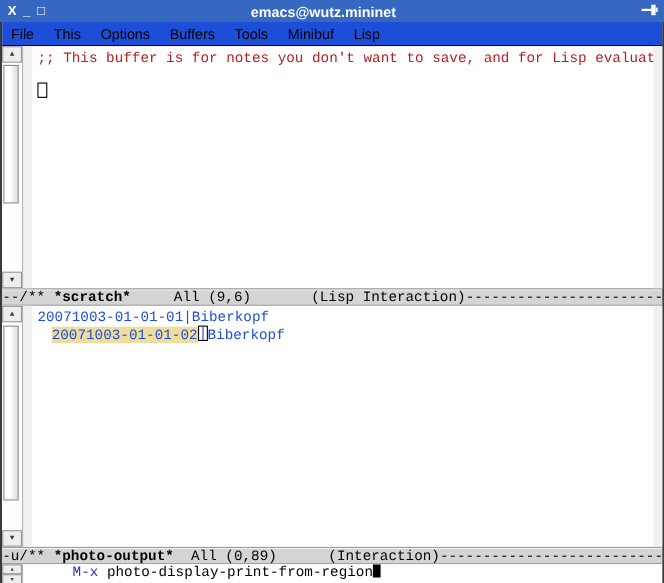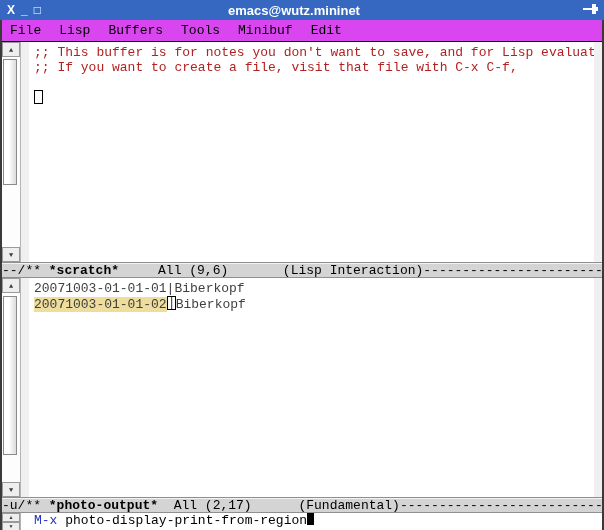--- a/index.html
+++ b/index.html
@@ -10,55 +10,55 @@
             position:relative;color:#fff;}
   .tb-left{display:flex;align-items:center;gap:6px;padding-left:7px;z-index:2;}
   .tb-btn{font-family:"Liberation Sans",sans-serif;font-weight:bold;font-size:12px;
           line-height:20px;color:#fff;cursor:default;}
   .tb-title{position:absolute;left:0;right:16px;text-align:center;
             font-family:"Liberation Sans",sans-serif;font-weight:bold;font-size:13px;}
   .tb-right{margin-left:auto;padding-right:6px;z-index:2;display:flex;align-items:center;}
   
   .content{width:600px;border-left:2px solid #3a3a3a;border-right:2px solid #3a3a3a;}
   
-  .menubar{height:21px;background:#d946ef;border-bottom:1px solid #000;
+  .menubar{height:21px;background:#1d4ed8;border-bottom:1px solid #000;
            display:flex;align-items:center;
-           font-family:Liberation Mono, monospace;font-size:13px;color:#000;}
+           font-family:Liberation Sans, sans-serif;font-size:13px;color:#000;}
   .menu-item{padding:0 9px;line-height:21px;}
   .menu-item:first-child{padding-left:8px;}
   
   .win{display:flex;background:#fff;position:relative;}
   .win1{height:220px;}
   .win2{height:219px;}
   .sb{width:19px;background:#fdfdfd;border-right:1px solid #b4b4b4;
       position:relative;box-sizing:border-box;flex:0 0 19px;}
   .sb-btn{height:15px;border:1px solid #9a9a9a;background:#eeeeee;
           display:flex;align-items:center;justify-content:center;
           font-size:7px;color:#3a3a3a;box-sizing:border-box;}
   .sb-down{position:absolute;bottom:0;left:0;right:0;}
   .thumb{position:absolute;left:1px;width:14px;border:1px solid #8a8a8a;
          background:linear-gradient(to right,#ffffff 40%,#dcdcdc);box-sizing:border-box;}
   .t1{top:17px;height:126px;}
   .t2{top:18px;height:159px;}
   .fringe{width:8px;background:#f0f0f0;flex:0 0 8px;}
   .textarea{flex:1;padding:3px 0 0 5px;overflow:hidden;}
-  .ln{white-space:pre;height:15px;line-height:15px;font-size:13px;color:#404040;}
+  .ln{white-space:pre;height:15px;line-height:15px;font-size:13px;color:#1d4ed8;}
   .comment{color:#b22222;}
-  .hl{background:#eedd9c;}
+  .hl{background:#eedd9c;margin-left:13px;}
   .hollow-cursor{display:inline-block;box-sizing:border-box;width:9px;height:14px;
                  border:1px solid #000;vertical-align:-2px;text-align:center;
                  line-height:12px;overflow:hidden;}
   
   .modeline{height:16px;background:#d4d4d4;color:#000;font-size:13px;line-height:15px;
             white-space:pre;overflow:hidden;
             border-top:1px solid #8f8f8f;box-sizing:border-box;
             box-shadow:inset 0 1px 0 #f2f2f2, inset 0 -1px 0 #8f8f8f;}
   .modeline .b{font-weight:bold;margin-top:31px;}
   
-  .mini{height:18px;display:flex;background:#fff;}
+  .mini{height:18px;display:flex;background:#fff;gap:32px;}
   .mini-sb{width:19px;flex:0 0 19px;border-right:1px solid #b4b4b4;box-sizing:border-box;
            display:flex;flex-direction:column;}
   .mini-btn{flex:1;border:1px solid #9a9a9a;background:#eeeeee;font-size:5px;color:#3a3a3a;
             display:flex;align-items:center;justify-content:center;box-sizing:border-box;}
   .mini-text{flex:1;font-size:13px;line-height:13px;white-space:pre;padding-left:13px;overflow:hidden;}
   .prompt{color:#2233bb;}
   .block-cursor{display:inline-block;width:7px;height:12px;background:#000;vertical-align:-1px;}
   
   .bottom-strip{height:4px;background:#2f5bb7;border-top:1px solid #5b82d4;box-sizing:content-box;}
 </style>
@@ -82,37 +82,37 @@
             <rect x="13" y="3" width="2" height="4" fill="#fff"></rect>
           </svg>
       </span>
     </div>
   </div>
 
   <div class="content">
 
     <div class="menubar">
       <span class="menu-item">File</span>
-      <span class="menu-item">Lisp</span>
+      <span class="menu-item">This</span>
+      <span class="menu-item">Options</span>
       <span class="menu-item">Buffers</span>
       <span class="menu-item">Tools</span>
       <span class="menu-item">Minibuf</span>
-      <span class="menu-item">Edit</span>
+      <span class="menu-item">Lisp</span>
     </div>
 
     <div class="win win1">
       <div class="sb">
         <div class="sb-btn">▲</div>
         <div class="thumb t1"></div>
         <div class="sb-btn sb-down">▼</div>
       </div>
       <div class="fringe"></div>
       <div class="textarea">
         <div class="ln comment">;; This buffer is for notes you don't want to save, and for Lisp evaluation.</div>
-        <div class="ln comment">;; If you want to create a file, visit that file with C-x C-f,</div>
         <div class="ln"></div>
         <div class="ln"><span class="hollow-cursor"></span></div>
       </div>
       <div class="fringe"></div>
     </div>
 
     <div class="modeline"><span>--/** </span><span class="b">*scratch*</span><span>     All (9,6)       </span><span>(Lisp Interaction)</span><span>------------------------------------------------------------------------------------------</span></div>
 
     <div class="win win2">
       <div class="sb">
@@ -121,21 +121,21 @@
         <div class="sb-btn sb-down">▼</div>
       </div>
       <div class="fringe"></div>
       <div class="textarea">
         <div class="ln">20071003-01-01-01|Biberkopf</div>
         <div class="ln"><span class="hl">20071003-01-01-02</span><span class="hollow-cursor">|</span><span>Biberkopf</span></div>
       </div>
       <div class="fringe"></div>
     </div>
 
-    <div class="modeline"><span>-u/** </span><span class="b">*photo-output*</span><span>  All (2,17)      </span><span>(Fundamental)</span><span>------------------------------------------------------------------------------------------</span></div>
+    <div class="modeline"><span>-u/** </span><span class="b">*photo-output*</span><span>  All (0,89)      </span><span>(Interaction)</span><span>------------------------------------------------------------------------------------------</span></div>
 
     <div class="mini">
       <div class="mini-sb">
         <div class="mini-btn">▲</div>
         <div class="mini-btn">▼</div>
       </div>
       <div class="mini-text"><span class="prompt">M-x </span><span>photo-display-print-from-region</span><span class="block-cursor"></span></div>
     </div>
 
   </div>

